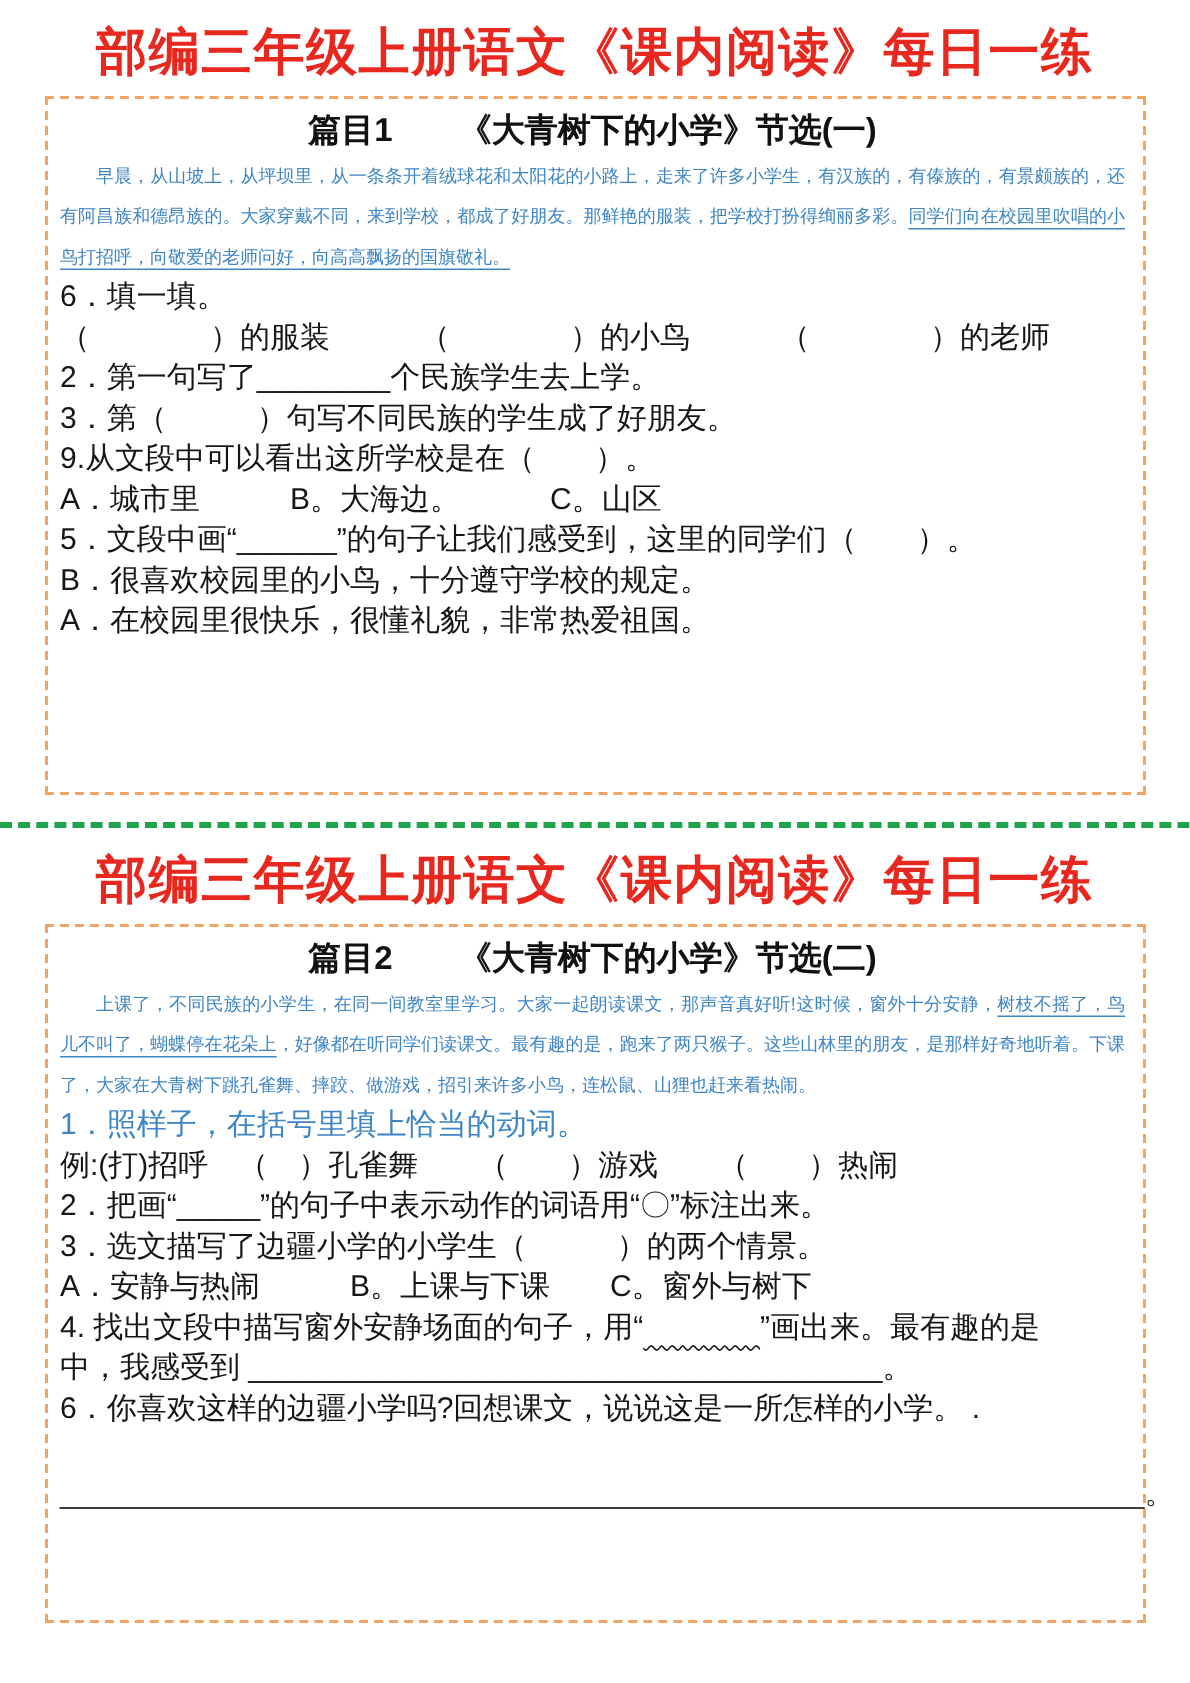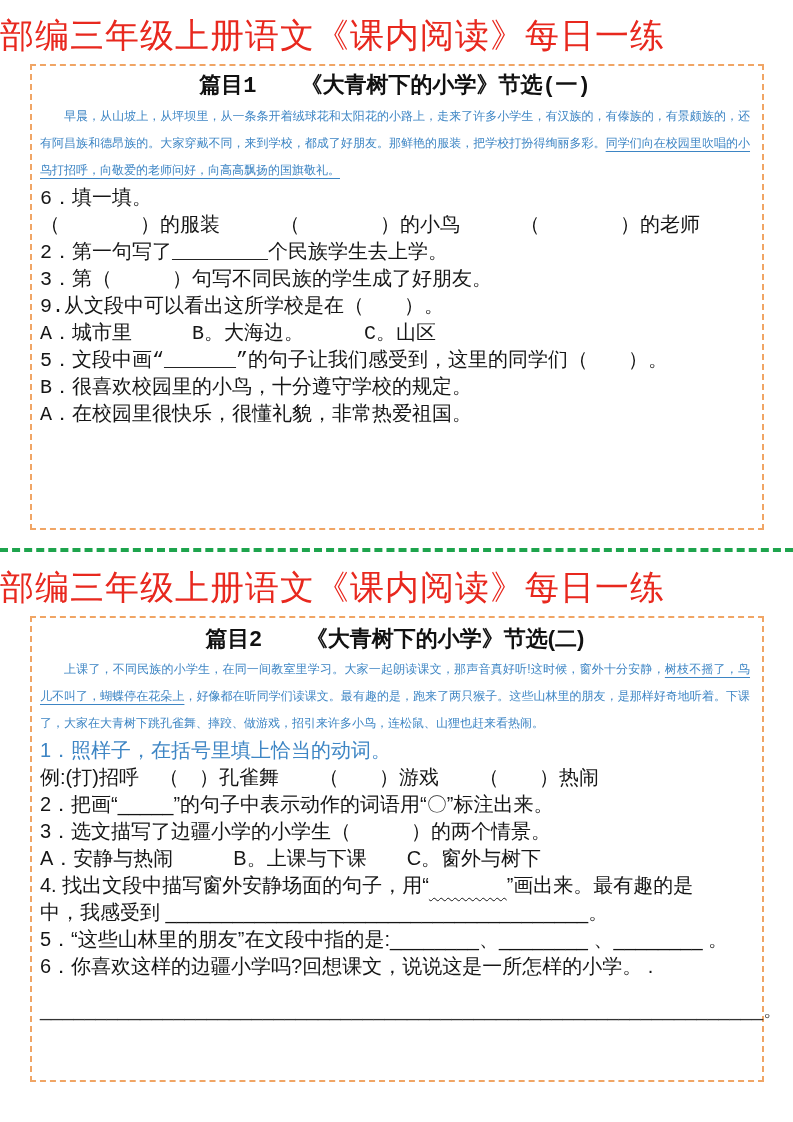--- a/index.html
+++ b/index.html
@@ -13,34 +13,34 @@
   html,body{margin:0;padding:0;}
   body{
     width:793px;height:1122px;
     background:#ffffff;
     font-family:"Liberation Sans","DejaVu Sans",sans-serif;
     color:var(--ink);
     overflow:hidden;
   }
   .main-title{
     margin:14px 0 6px 0;
-    text-align:left;
+    text-align:center;
     font-family:"Liberation Serif","DejaVu Serif",serif;
     font-size:34px;
-    font-weight:normal;
+    font-weight:bold;
     color:var(--red);
     letter-spacing:1px;
     line-height:44px;
   }
   .box{
     margin:0 29px 0 30px;
     border:2px dashed var(--orange);
     padding:6px 12px 10px 8px;
   }
-  .box-1{min-height:466px;font-family:Liberation Mono, monospace;}
+  .box-1{min-height:466px;}
   .box-2{min-height:466px;}
   .sub-title{
     margin:0;
     text-align:center;
     font-size:22px;
     font-weight:bold;
     color:#111;
     line-height:30px;
   }
   .passage{
@@ -61,21 +61,21 @@
     color:var(--ink);
     white-space:nowrap;
   }
   .qline.blue{color:var(--blue);}
   .qline .wavy{
     text-decoration:underline wavy;
     text-decoration-thickness:1px;
     text-underline-offset:5px;
   }
   .qline.answer-line{
-    margin-top:16px;
+    margin-top:30px;
     color:#333;
     letter-spacing:0;
   }
   .divider{
     border:0;
     border-top:4px dashed var(--green);
     margin:18px 0 10px 0;
     width:100%;
   }
 </style>
@@ -111,20 +111,19 @@
       <h2 class="sub-title">篇目2　　《大青树下的小学》节选(二)</h2>
       <p class="passage"><span>上课了，不同民族的小学生，在同一间教室里学习。大家一起朗读课文，那声音真好听!这时候，窗外十分安静，</span><span class="u">树枝不摇了，鸟儿不叫了，蝴蝶停在花朵上</span><span>，好像都在听同学们读课文。最有趣的是，跑来了两只猴子。这些山林里的朋友，是那样好奇地听着。下课了，大家在大青树下跳孔雀舞、摔跤、做游戏，招引来许多小鸟，连松鼠、山狸也赶来看热闹。</span></p>
       <div class="questions">
           <div class="qline blue"><span>1．照样子，在括号里填上恰当的动词。</span></div>
           <div class="qline black"><span>例:(打)招呼　（　）孔雀舞　　（　　）游戏　　（　　）热闹</span></div>
           <div class="qline black"><span>2．把画“_____”的句子中表示动作的词语用“〇”标注出来。</span></div>
           <div class="qline black"><span>3．选文描写了边疆小学的小学生（　　　）的两个情景。</span></div>
           <div class="qline black"><span>A．安静与热闹　　　B。上课与下课　　C。窗外与树下</span></div>
           <div class="qline black"><span>4. 找出文段中描写窗外安静场面的句子，用“</span><span class="wavy">&nbsp;&nbsp;&nbsp;&nbsp;&nbsp;&nbsp;&nbsp;&nbsp;&nbsp;&nbsp;&nbsp;&nbsp;&nbsp;&nbsp;</span><span>”画出来。最有趣的是</span></div>
           <div class="qline black"><span>中，我感受到 </span><span>______________________________________</span><span>。</span></div>
-          <div class="qline black"><span>5．“这些山林里的朋友”在文段中指的是:________、________ 、________ 。</span></div>
           <div class="qline black"><span>6．你喜欢这样的边疆小学吗?回想课文，说说这是一所怎样的小学。 .</span></div>
           <div class="qline black answer-line"><span>_________________________________________________________________</span><span>。</span></div>
         </div>
     </div>
   </div>
 
 </div>
 
 </body></html>

